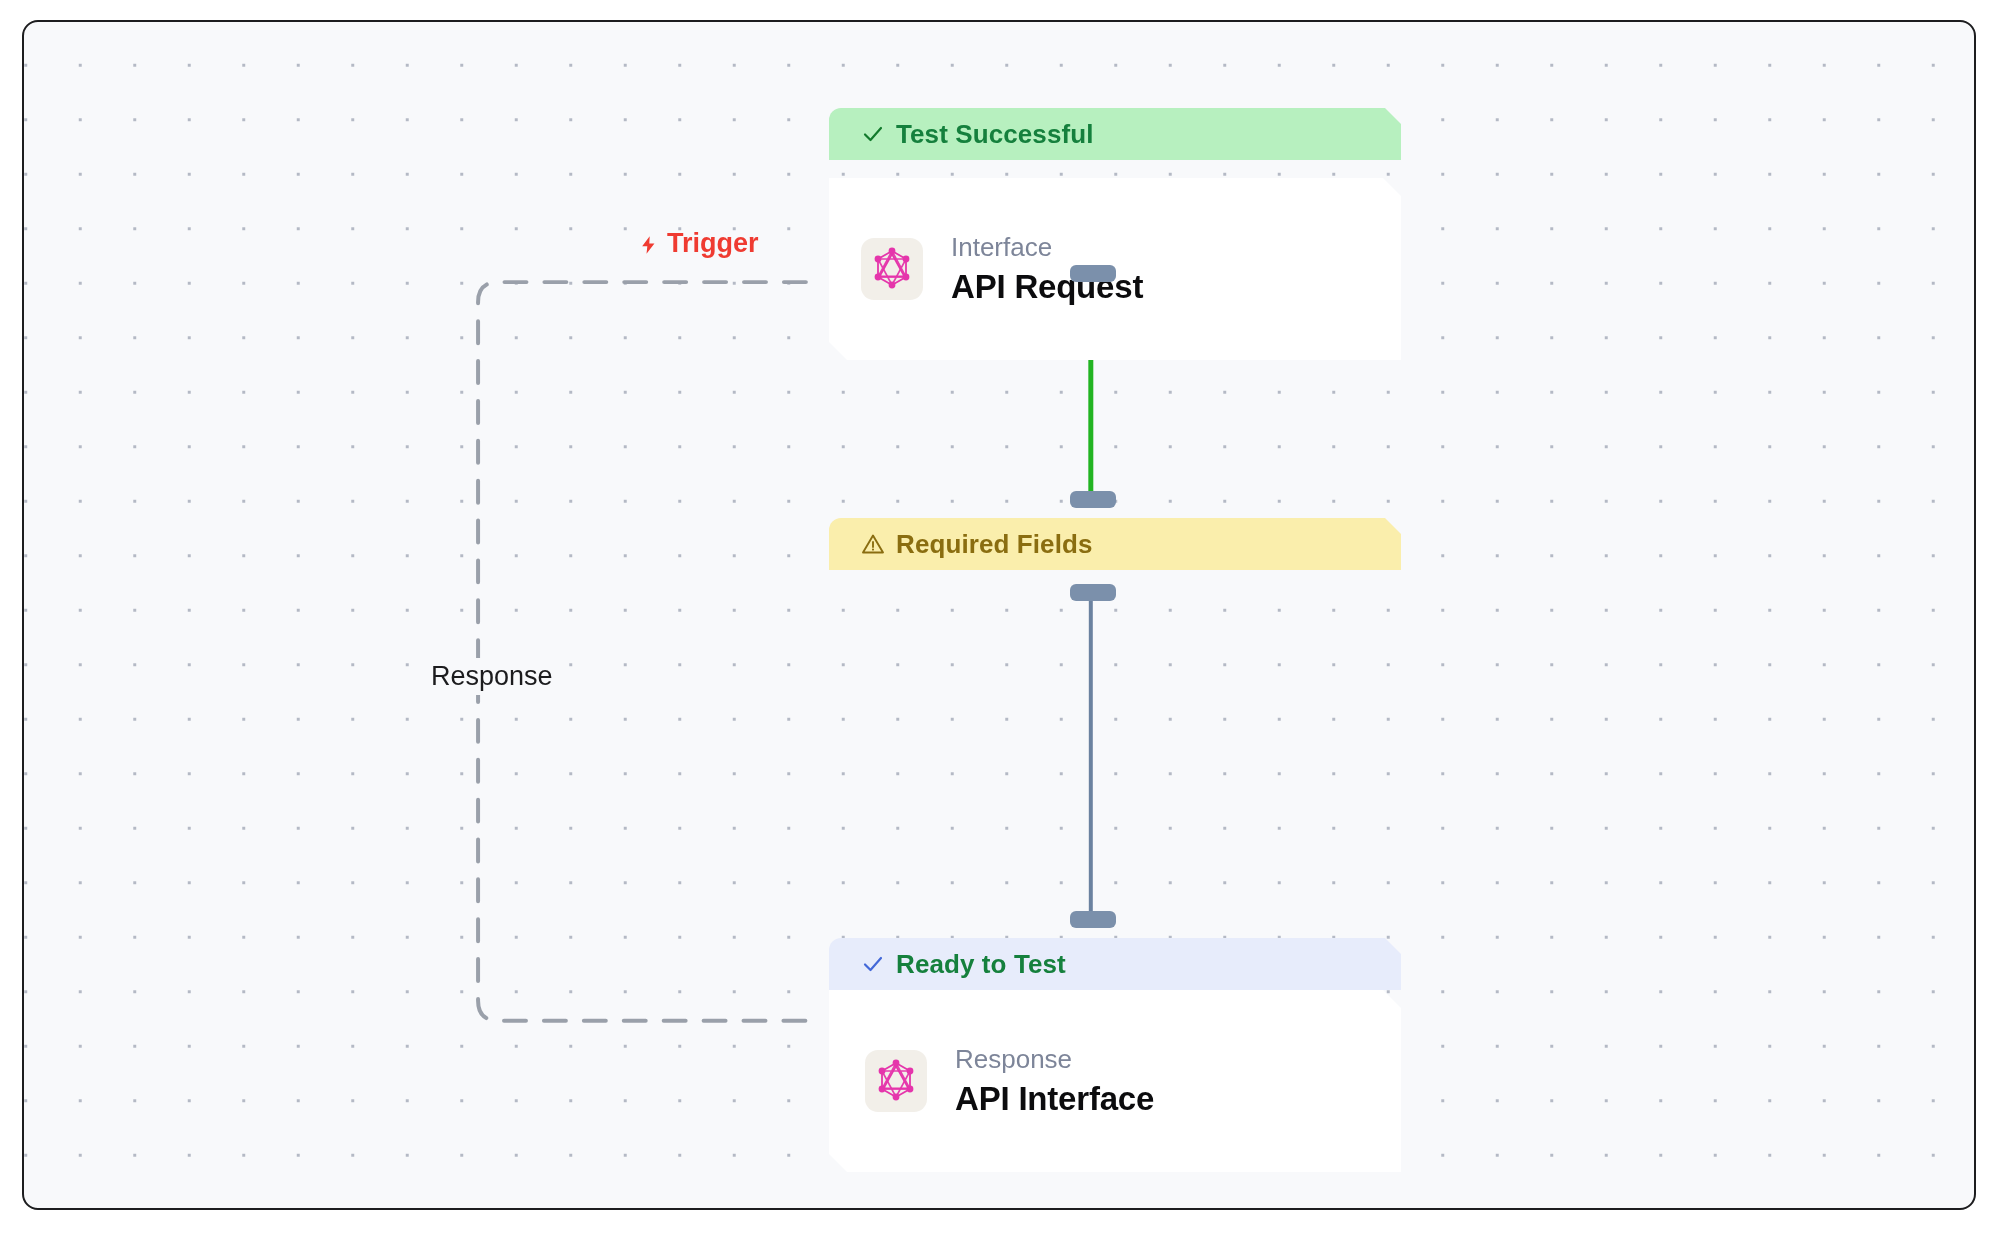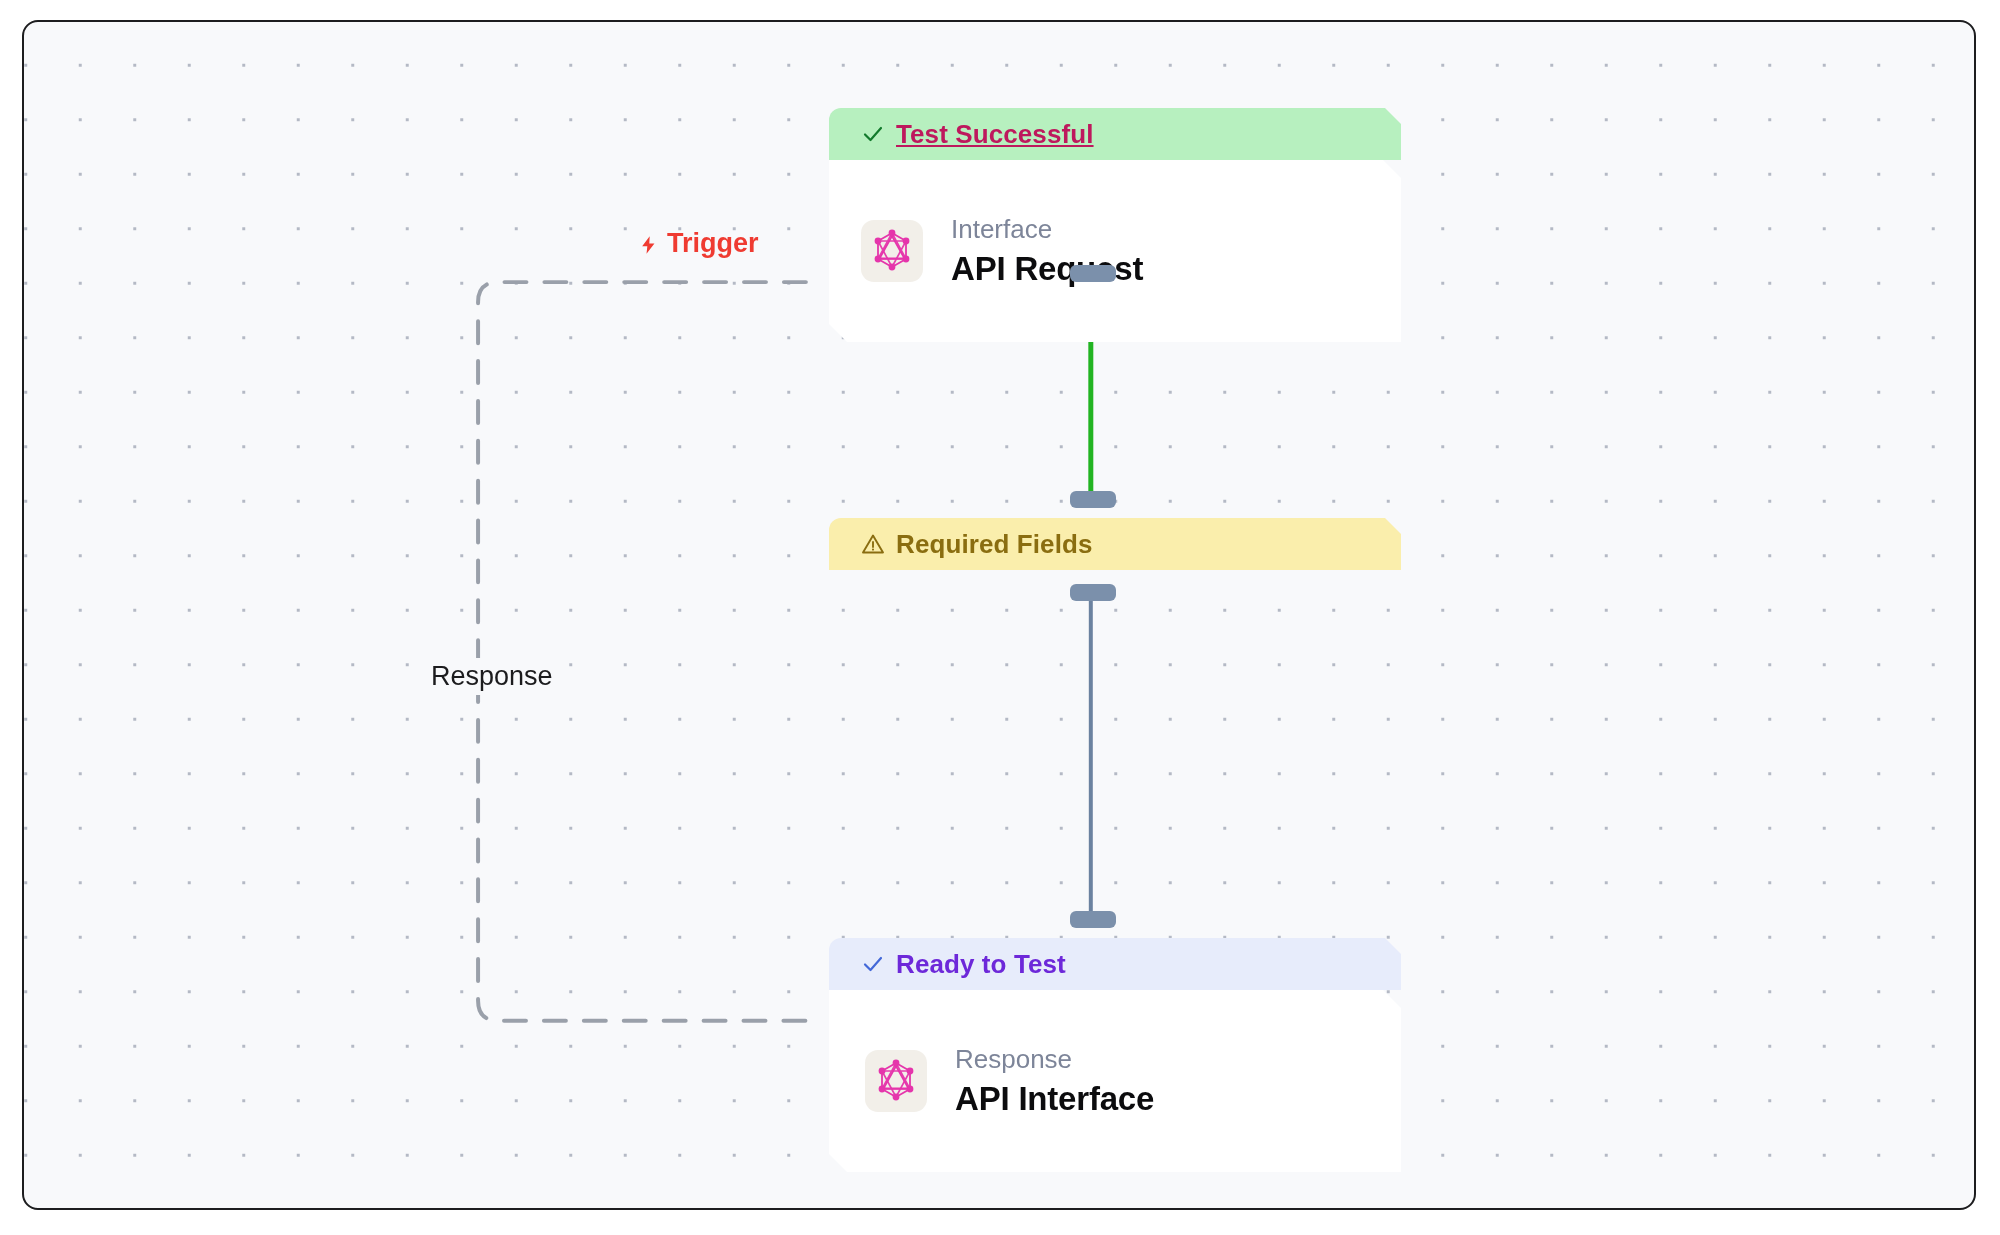--- a/index.html
+++ b/index.html
@@ -91,23 +91,23 @@
     display: flex;
     align-items: center;
     padding-left: 32px;
     box-sizing: border-box;
     font-size: 26px;
     font-weight: 700;
     letter-spacing: 0.1px;
     gap: 11px;
     clip-path: polygon(0 0, calc(100% - 16px) 0, 100% 16px, 100% 100%, 0 100%);
   }
-  .badge-success { background: #b7f0bf; color: #be185d; text-decoration: underline; }
+  .badge-success { background: #b7f0bf; color: #15803d; }
   .badge-warning { background: #faeeac; color: #8a6d10; }
-  .badge-info    { background: #e7ecfb; color: #6d28d9; }
+  .badge-info    { background: #e7ecfb; color: #15803d; }
 
   .badge-icon {
     display: inline-flex;
     align-items: center;
     justify-content: center;
     width: 24px;
     height: 24px;
   }
 
   .node-body {
@@ -117,20 +117,21 @@
     box-sizing: border-box;
     display: flex;
     align-items: center;
     padding-left: 36px;
     gap: 28px;
     clip-path: polygon(0 0, calc(100% - 18px) 0, 100% 18px, 100% 100%, 18px 100%, 0 calc(100% - 18px));
     filter: drop-shadow(0 3px 5px rgba(26,32,54,0.10));
   }
   .node-body.outlined {
     padding-left: 32px;
+    margin-top: 18px;
   }
   
   .outline-shape {
     position: absolute;
     left: -4px;
     top: -4px;
     width: calc(100% + 8px);
     height: calc(100% + 8px);
     background: #22b422;
     clip-path: polygon(0 0, calc(100% - 20px) 0, 100% 20px, 100% 100%, 20px 100%, 0 calc(100% - 20px));

